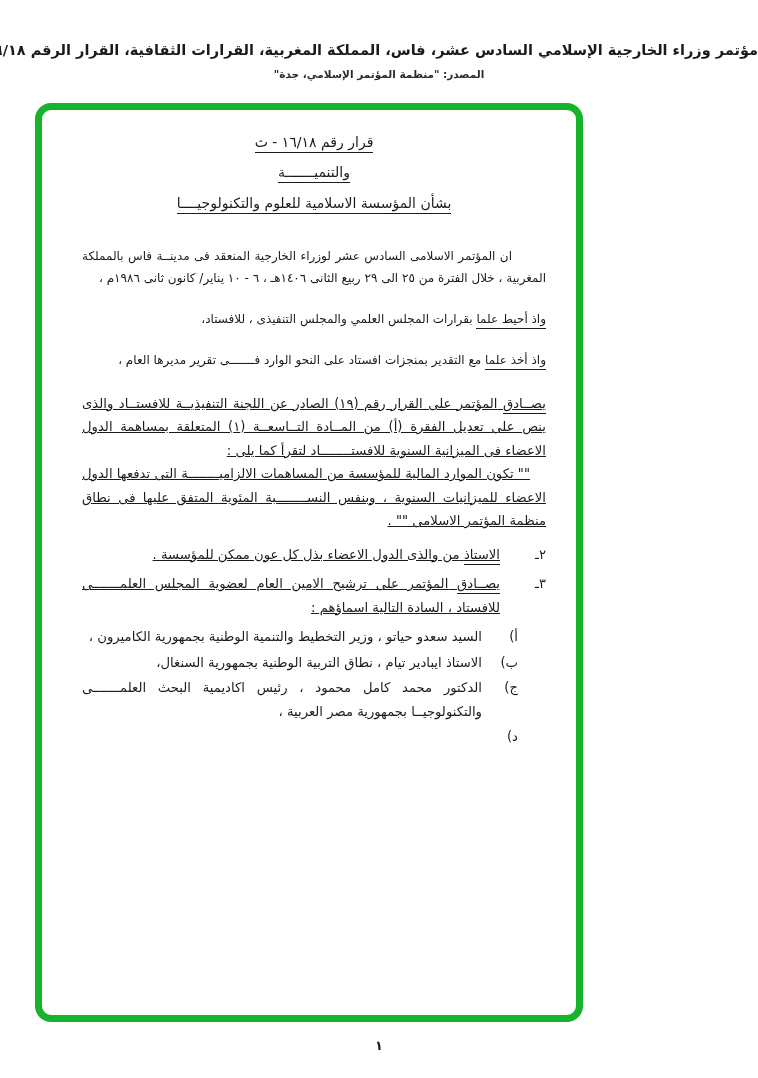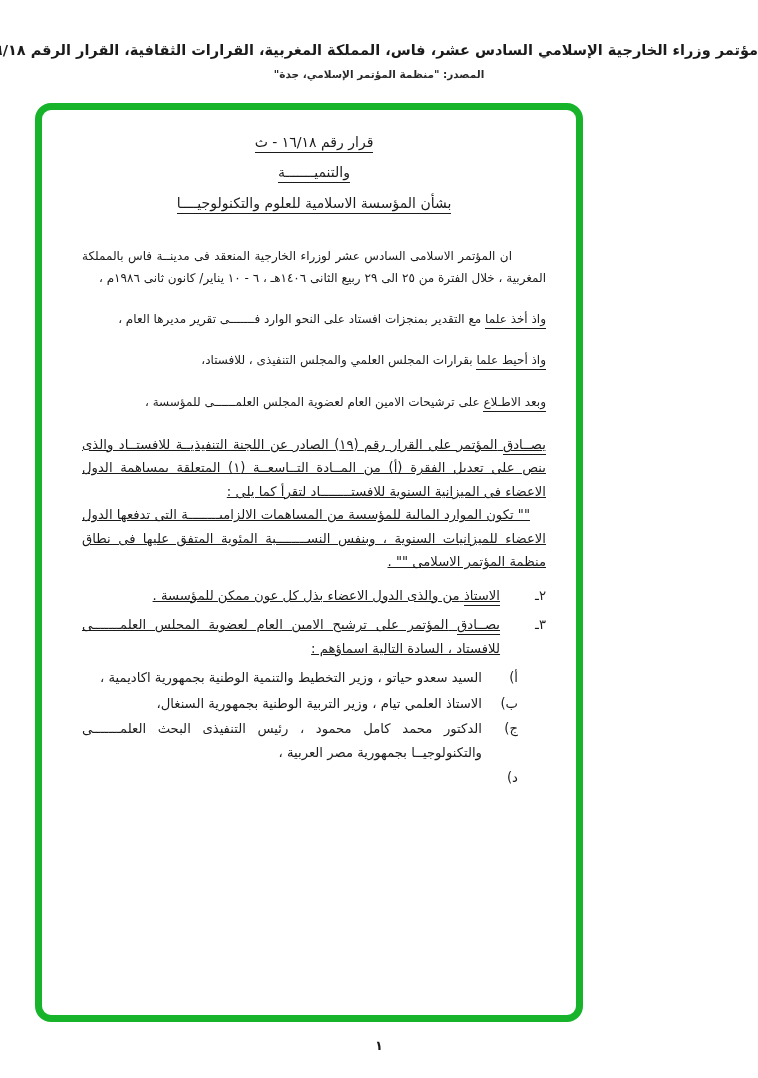--- a/index.html
+++ b/index.html
@@ -56,33 +56,29 @@
     <div class="t-line"><span class="u">والتنميـــــــة</span></div>
     <div class="t-line"><span class="u">بشأن المؤسسة الاسلامية للعلوم والتكنولوجيــــا</span></div>
   </div>
 
   <p class="para first-indent">
     <span>ان المؤتمر الاسلامى السادس عشر لوزراء الخارجية المنعقد فى مدينــة فاس بالمملكة المغربية ، خلال الفترة من ٢٥ الى ٢٩ ربيع الثانى ١٤٠٦هـ ، ٦ - ١٠ يناير/ كانون ثانى ١٩٨٦م ،</span>
   </p>
 
 
   <p class="para">
-    <span class="u">واذ أخذ علما</span>
-    <span>مع التقدير بمنجزات افستاد على النحو الوارد فـــــــى تقرير مديرها العام ،</span>
-  </p>
-
-  <p class="para">
     <span class="u">واذ أحيط علما</span>
     <span>بقرارات المجلس العلمي والمجلس التنفيذى ، للافستاد،</span>
   </p>
 
   <p class="para">
-    <span class="u">وبعد الاطـلاع</span>
-    <span>على ترشيحات الامين العام لعضوية المجلس العلمــــــى للمؤسسة ،</span>
+    <span class="u">واذ أخذ علما</span>
+    <span>مع التقدير بمنجزات افستاد على النحو الوارد فـــــــى تقرير مديرها العام ،</span>
   </p>
+
 
   <div class="row">
     <div class="body">
       <span class="u">يصــادق</span>
       <span>المؤتمر على القرار رقم (١٩) الصادر عن اللجنة التنفيذيــة للافستــاد والذى ينص على تعديل الفقرة (أ) من المــادة التــاسعــة (١) المتعلقة بمساهمة الدول الاعضاء فى الميزانية السنوية للافستــــــــاد لتقرأ كما يلى :</span>
       <div class="quote">"" تكون الموارد المالية للمؤسسة من المساهمات الالزاميــــــــة التى تدفعها الدول الاعضاء للميزانيات السنوية ، وبنفس النســــــــبة المئوية المتفق عليها فى نطاق منظمة المؤتمر الاسلامى "" .</div>
     </div>
   </div>
 
   <div class="row">
@@ -96,31 +92,31 @@
   <div class="row">
     <div class="marker">٣ـ</div>
     <div class="body">
       <span class="u">يصــادق</span>
       <span>المؤتمر على ترشيح الامين العام لعضوية المجلس العلمـــــــى للافستاد ، السادة التالية اسماؤهم :</span>
     </div>
   </div>
 
   <div class="member-row">
     <div class="marker">أ)</div>
-    <div class="body">السيد سعدو حياتو ، وزير التخطيط والتنمية الوطنية بجمهورية اكاديمية ،</div>
+    <div class="body">السيد سعدو حياتو ، وزير التخطيط والتنمية الوطنية بجمهورية الكاميرون ،</div>
   </div>
 
   <div class="member-row">
     <div class="marker">ب)</div>
-    <div class="body">الاستاذ العلمي تيام ، وزير التربية الوطنية بجمهورية السنغال،</div>
+    <div class="body">الاستاذ ايبادير تيام ، نطاق التربية الوطنية بجمهورية السنغال،</div>
   </div>
 
   <div class="member-row">
     <div class="marker">ج)</div>
-    <div class="body">الدكتور محمد كامل محمود ، رئيس التنفيذى البحث العلمـــــــى والتكنولوجيــا بجمهورية مصر العربية ،</div>
+    <div class="body">الدكتور محمد كامل محمود ، رئيس اكاديمية البحث العلمـــــــى والتكنولوجيــا بجمهورية مصر العربية ،</div>
   </div>
 
   <div class="member-row">
     <div class="marker">د)</div>
   </div>
 
 </div>
 
 <div class="page-number">١</div>
 

